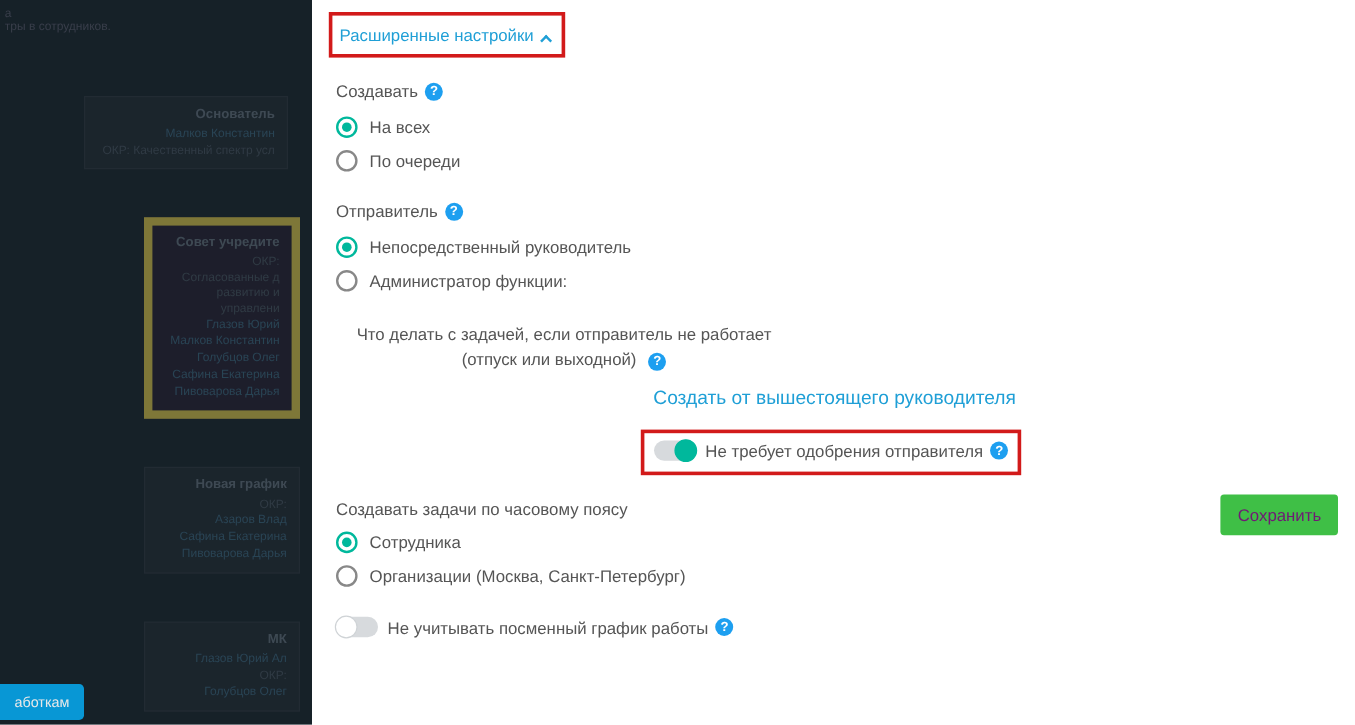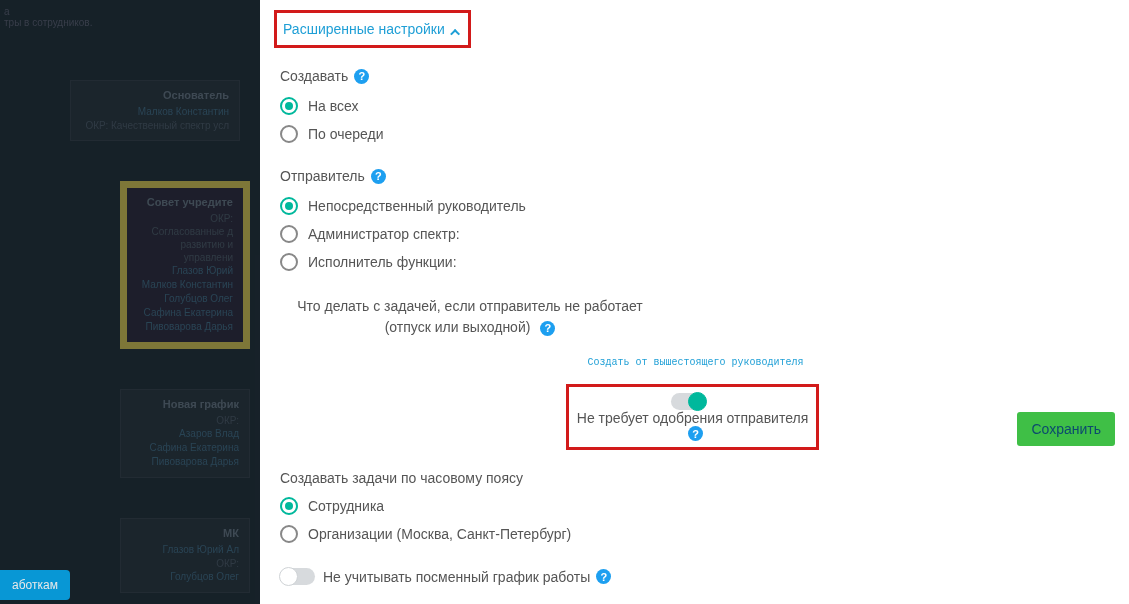--- a/index.html
+++ b/index.html
@@ -154,22 +154,21 @@
 
   .desc-text {
     color: #555;
     line-height: 1.5;
     display: block;
     max-width: 380px;
   }
   .link-like {
     color: #1f9fd6;
     cursor: pointer;
-    font-size: 10px;
-    font-family: Liberation Mono, monospace;
+    font-size: 16px;
   }
 
   .toggle {
     width: 35px; height: 17px;
     background: #d7dadd;
     border-radius: 10px;
     position: relative;
     display: inline-block;
     vertical-align: middle;
     margin-right: 8px;
@@ -193,21 +192,21 @@
     display: flex;
     align-items: center;
     color: #555;
   }
 
   .save-btn {
     position: absolute;
     right: 14px;
     bottom: 14px;
     background: #3fbf46;
-    color: #0c4a6e;
+    color: #701a75;
     border: none;
     border-radius: 3px;
     padding: 9px 14px;
     font-size: 14px;
     cursor: pointer;
   }
 
   .sp { margin-top: 14px; }
 </style>
 </head>
@@ -291,45 +290,39 @@
     <div class="radio-row selected">
       <span class="radio-outer">
           <span class="radio-inner"></span>
         </span>
       <span>Непосредственный руководитель</span>
     </div>
     <div class="radio-row">
       <span class="radio-outer">
           <span class="radio-inner"></span>
         </span>
-      <span>Администратор спектр:</span>
-    </div>
-    <div class="radio-row">
-      <span class="radio-outer">
-          <span class="radio-inner"></span>
-        </span>
-      <span>Исполнитель функции:</span>
+      <span>Администратор функции:</span>
     </div>
   </div>
 
   
   <div class="section">
     <span class="desc-text">
       <span>Что делать с задачей, если отправитель не работает (отпуск или выходной)</span>
       <span class="help">?</span>
     </span>
     <div class="sp">
       <span class="link-like">Создать от вышестоящего руководителя</span>
     </div>
   </div>
 
   
   <div class="section" style="margin-top:16px;">
     <span class="highlight-box wide">
-      <span class="toggle-row" style="display:inline-flex;flex-direction:column;">
+      <span class="toggle-row" style="display:inline-flex;">
         <span class="toggle on">
             <span class="knob"></span>
           </span>
         <span>Не требует одобрения отправителя</span>
         <span class="help">?</span>
       </span>
     </span>
   </div>
 
   

